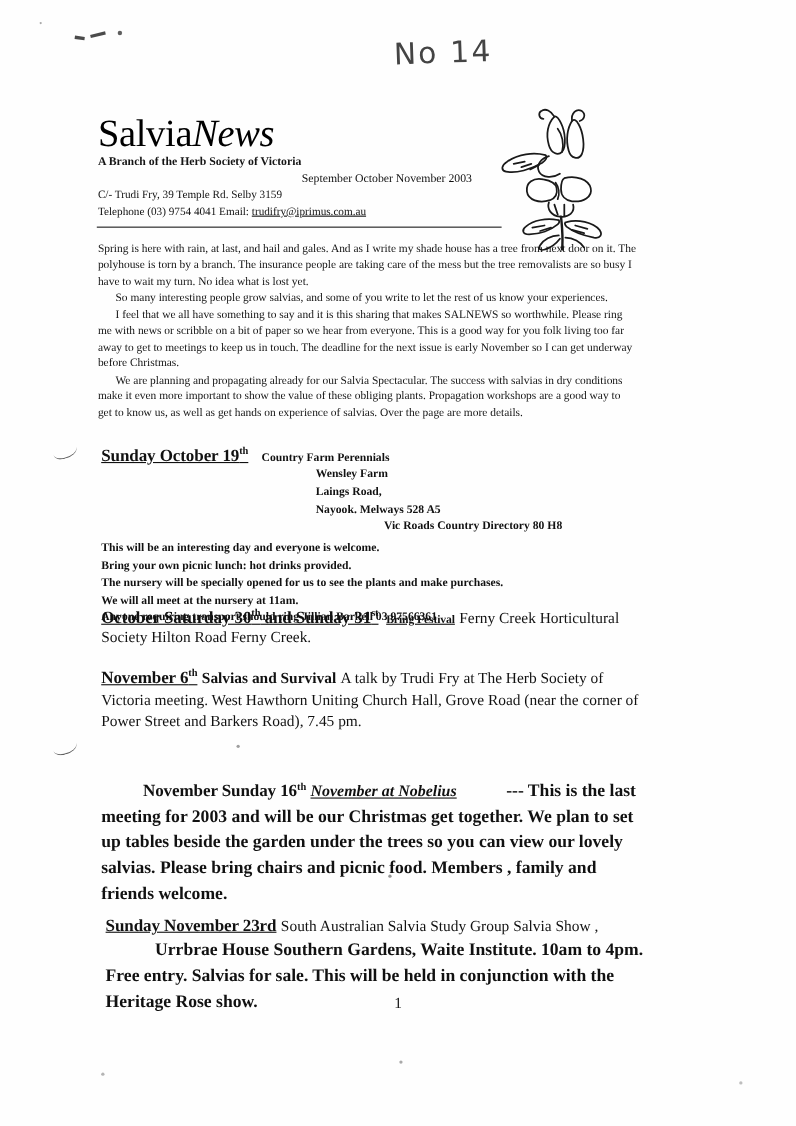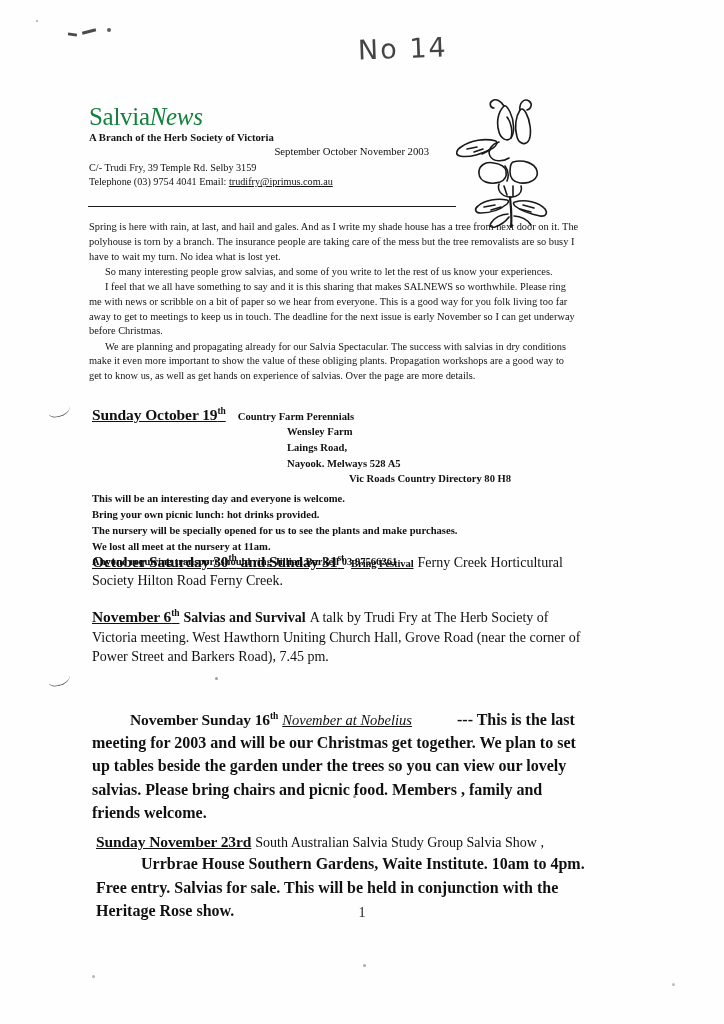--- a/index.html
+++ b/index.html
@@ -46,24 +46,24 @@
   }
 
   
   .masthead {
     position: absolute;
     left: 89px;
     top: 104px;
     width: 350px;
   }
   .mast-title {
-    font-size: 25px;
+    font-size: 35px;
     line-height: 1.04;
     letter-spacing: -0.3px;
-    color: #15803d;
+    color: #000000;
   }
   .mast-title .italic-part {
     font-style: italic;
   }
   .mast-line {
     font-size: 10.5px;
     line-height: 1.32;
     color: #151515;
   }
   .mast-line.bold { font-weight: bold; font-size: 10.7px; }
@@ -170,21 +170,21 @@
     line-height: 1.32;
   }
   .ev-body-bold {
     font-weight: bold;
     font-size: 16px;
     line-height: 1.45;
     margin-left: 45px;
   }
 
   .nobelius-title {
-    font-weight: normal;
+    font-weight: bold;
     font-style: italic;
     text-decoration: underline;
     font-size: 14.5px;
   }
 
   .page-num {
     position: absolute;
     left: 0;
     right: 0;
     top: 905px;
@@ -272,21 +272,21 @@
     <div class="addr">
       <div>Wensley Farm</div>
       <div>Laings Road,</div>
       <div>Nayook.   Melways  528  A5</div>
       <div><span class="indent2">Vic Roads Country Directory  80 H8</span></div>
     </div>
     <div class="bullets">
       <div>This will be an interesting day and everyone is welcome.</div>
       <div>Bring your own picnic lunch: hot drinks provided.</div>
       <div>The nursery will be specially opened for us to see the plants and make purchases.</div>
-      <div>We lost all meet at the nursery at 11am.</div>
+      <div>We will all meet at the nursery at 11am.</div>
       <div>Anyone requiring transport should ring Jillian Barkell 03 97566361</div>
     </div>
   </div>
 
   <div class="event" style="top:553px;">
     <span class="ev-head"><span>October Saturday 30</span><sup>th</sup><span> and Sunday 31</span><sup>st</sup><span style="display:inline-block;width:7px;"></span><span class="ev-sub-bold">Bring Festival</span></span>
     <span class="ev-plain-serif">Ferny Creek Horticultural Society Hilton Road Ferny Creek.</span>
   </div>
 
   <div class="event" style="top:608px;">

